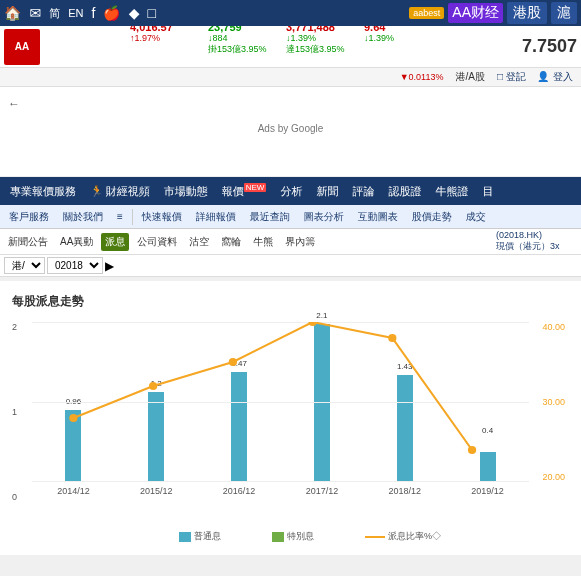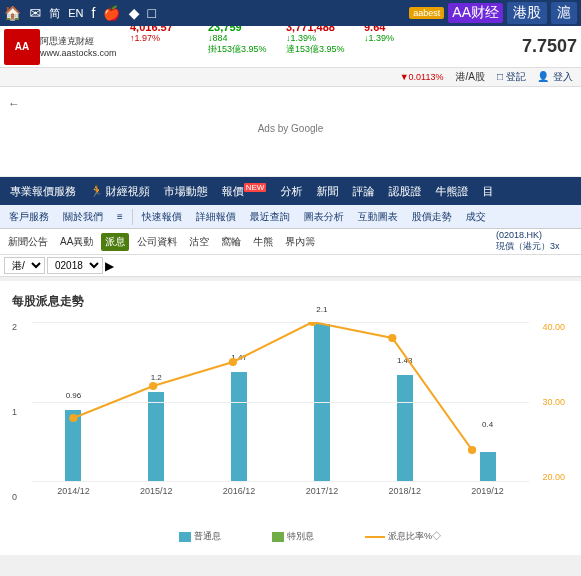--- a/index.html
+++ b/index.html
@@ -294,21 +294,21 @@
       align-items: flex-end;
       height: 160px;
       gap: 20px;
       padding: 0 10px;
       position: relative;
     }
     .bar-group {
       display: flex;
       flex-direction: column;
       align-items: center;
-      gap: 8px;
+      gap: 2px;
       flex: 1;
     }
     .bar {
       width: 16px;
       background: #4bacc6;
     }
     .x-labels {
       display: flex;
       gap: 20px;
       padding: 4px 10px 0;
@@ -369,24 +369,20 @@
     <span class="nav-badge">aabest</span>
     <span class="nav-badge" style="background:#6d28d9; font-size:14px;">AA财经</span>
     <span class="nav-btn">港股</span>
     <span class="nav-btn">滬</span>
   </div>
 </div>
 
 <div class="ticker-bar">
   <div class="aastocks-logo">
     <div class="logo-icon">AA</div>
-    <div>
-      <div class="logo-text">阿思達克財經</div>
-      <div class="logo-text">www.aastocks.com</div>
-    </div>
   </div>
 
   <div class="ticker-items">
     <div class="ticker-item">
       <span class="ticker-name">↑</span>
       <span class="ticker-val tick-up">4,016.57</span>
       <span class="ticker-change tick-up">↑1.97%</span>
       <span class="ticker-change" style="color:#cc0000;margin-top:27px;">掛485億3.59%</span>
     </div>
     <div class="ticker-item">

